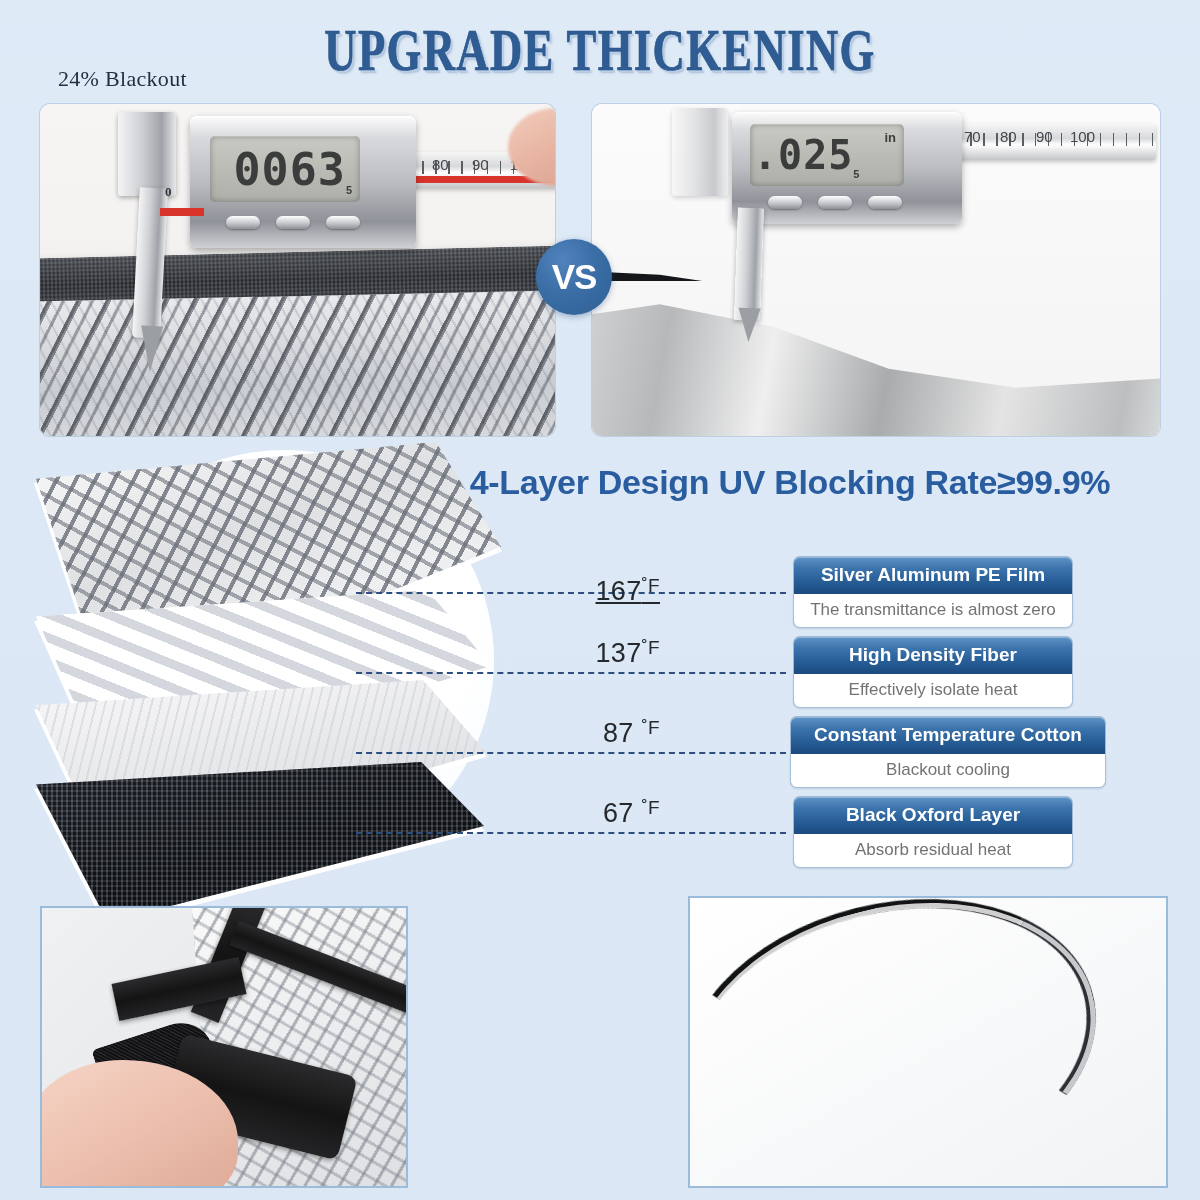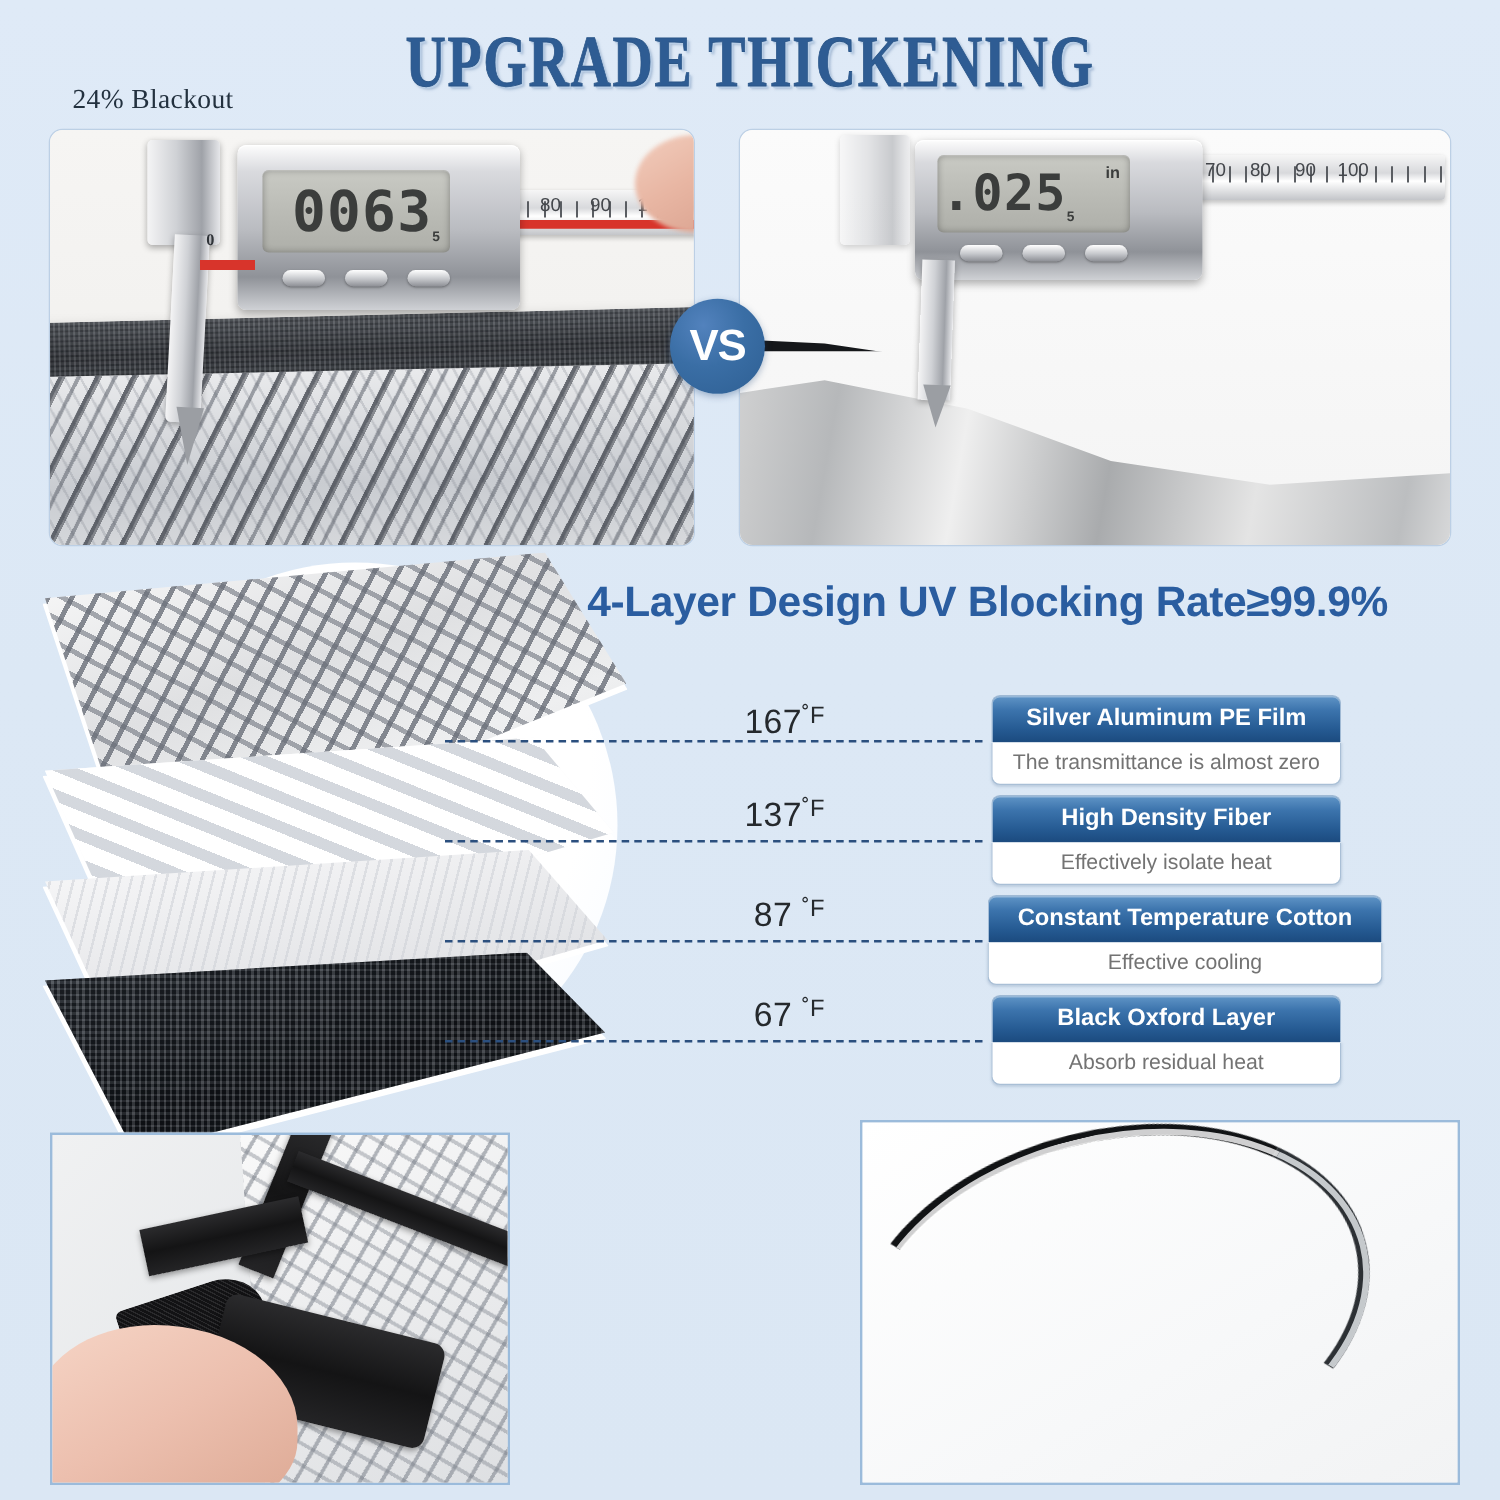--- a/index.html
+++ b/index.html
@@ -399,21 +399,21 @@
     <div class="sheet" id="sheet3"></div>
     <div class="sheet-edge" id="sheet4e"></div>
     <div class="sheet" id="sheet4"></div>
   </div>
 
   <div class="leader" style="left:356px; top:592px; width:430px;"></div>
   <div class="leader" style="left:356px; top:672px; width:430px;"></div>
   <div class="leader" style="left:356px; top:752px; width:430px;"></div>
   <div class="leader" style="left:356px; top:832px; width:430px;"></div>
 
-  <div class="temp" style="left:500px; top:562px; width:160px;">
+  <div class="temp" style="left:500px; top:575px; width:160px;text-decoration:underline;">
     <span>167</span><span class="deg">˚F</span>
   </div>
   <div class="temp" style="left:500px; top:637px; width:160px;">
     <span>137</span><span class="deg">˚F</span>
   </div>
   <div class="temp" style="left:500px; top:717px; width:160px;">
     <span>87 </span><span class="deg">˚F</span>
   </div>
   <div class="temp" style="left:500px; top:797px; width:160px;">
     <span>67 </span><span class="deg">˚F</span>
@@ -422,21 +422,21 @@
   <div class="callout" style="left:793px; top:556px; width:280px;">
     <div class="callout-head">Silver Aluminum PE Film</div>
     <div class="callout-sub">The transmittance is almost zero</div>
   </div>
   <div class="callout" style="left:793px; top:636px; width:280px;">
     <div class="callout-head">High Density Fiber</div>
     <div class="callout-sub">Effectively isolate heat</div>
   </div>
   <div class="callout" style="left:790px; top:716px; width:316px;">
     <div class="callout-head">Constant Temperature Cotton</div>
-    <div class="callout-sub">Effective cooling</div>
+    <div class="callout-sub">Blackout cooling</div>
   </div>
   <div class="callout" style="left:793px; top:796px; width:280px;">
     <div class="callout-head">Black Oxford Layer</div>
     <div class="callout-sub">Absorb residual heat</div>
   </div>
 
   <div id="photo-velcro">
     <div class="velcro-bg"></div>
     <div class="velcro-quilt"></div>
     <div class="velcro-strap" style="left:172px; top:-16px; width:30px; height:130px; transform:rotate(22deg);"></div>

